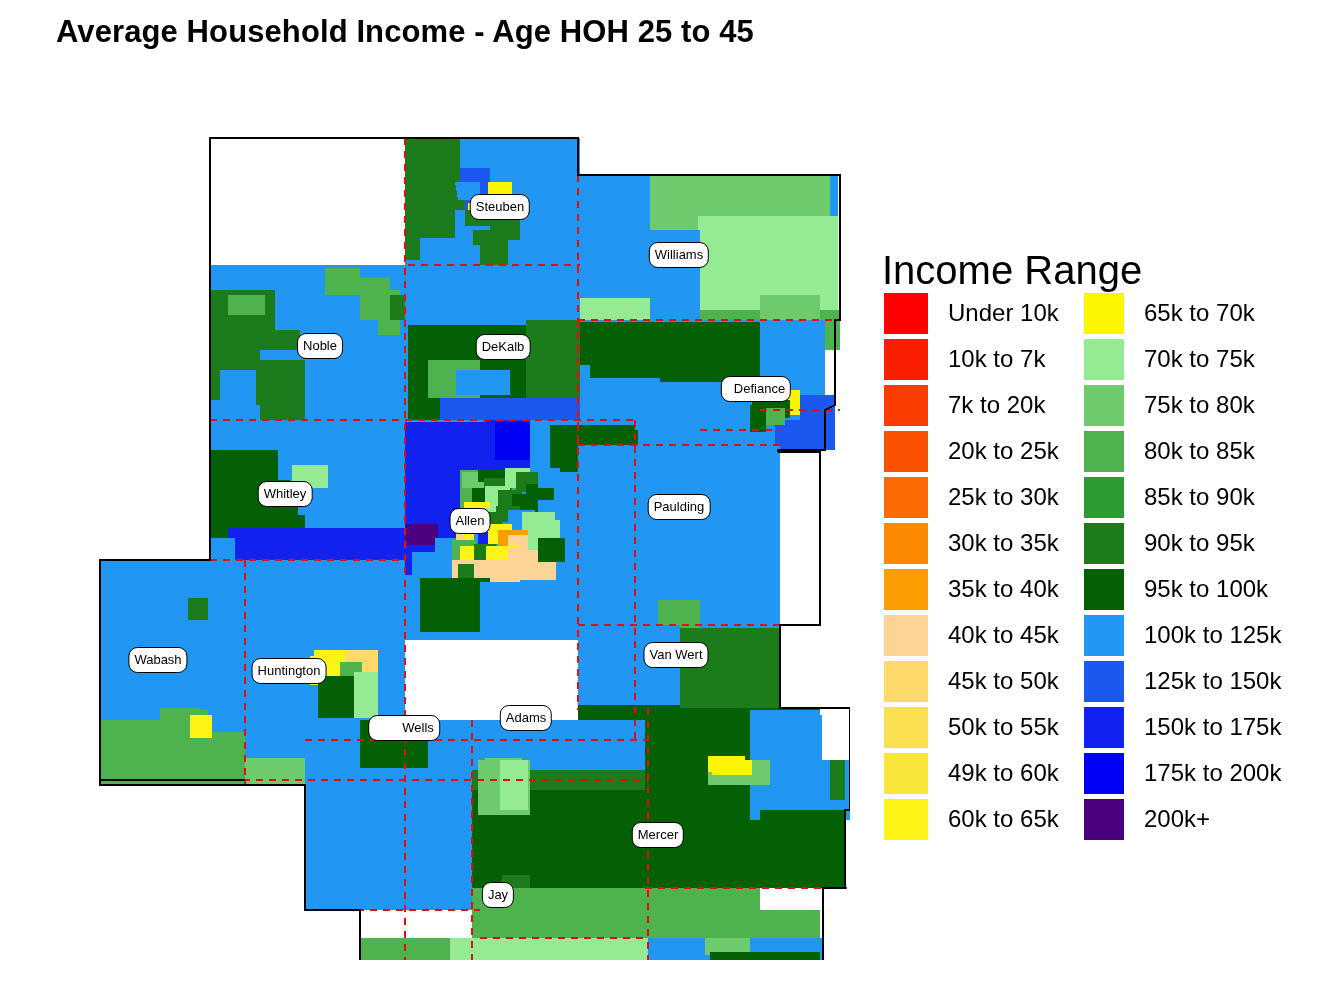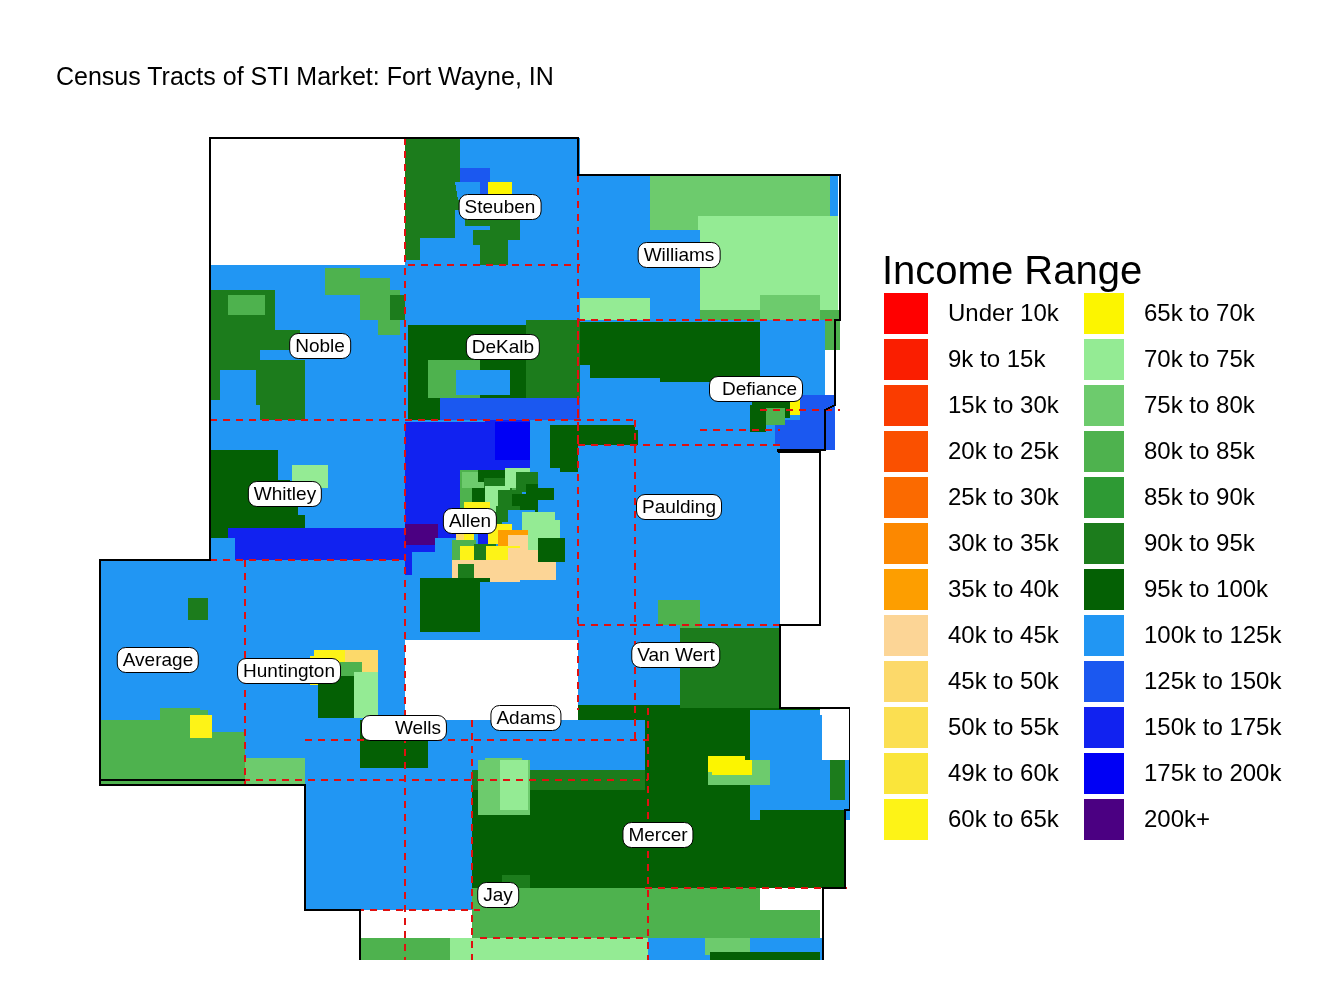--- a/index.html
+++ b/index.html
@@ -11,41 +11,41 @@
          letter-spacing:.1px;white-space:nowrap;}
   .subtitle{position:absolute;left:56px;top:62px;font-size:25px;font-weight:normal;
             white-space:nowrap;}
 
   
   #map-area{position:absolute;left:60px;top:120px;width:790px;height:840px;}
   #map-svg{display:block;width:790px;height:840px;}
 
   .county-label{position:absolute;transform:translate(-50%,-50%);
                 background:#ffffff;border:1.6px solid #000;border-radius:9px;
-                font-size:19px;line-height:19px;padding:2px 5px 3px 5px;
+                font-size:13px;line-height:19px;padding:2px 5px 3px 5px;
                 white-space:nowrap;}
 
   
   #legend{position:absolute;left:878px;top:248px;width:440px;height:610px;}
   .legend-title{position:absolute;left:4px;top:0;font-size:40px;white-space:nowrap;}
   .legend-col{position:absolute;top:44px;}
   #legend-col-left{left:6px;}
   #legend-col-right{left:206px;}
   .legend-item{position:relative;height:46px;}
   .legend-swatch{position:absolute;left:0;top:1px;width:44px;height:41px;}
   #legend-col-right .legend-swatch{width:40px;}
   .legend-text{position:absolute;left:64px;top:7px;font-size:24px;white-space:nowrap;}
   #legend-col-right .legend-text{left:60px;}
 </style>
 </head>
 <body>
 
 <div id="root">
 
-  <div class="subtitle">Census Tracts of STI Market: Fort Wayne, IN</div>
+  <div class="title">Average Household Income - Age HOH 25 to 45</div>
 
   <div id="map-area">
     <svg id="map-svg" viewBox="0 0 790 840" xmlns="http://www.w3.org/2000/svg" shape-rendering="crispEdges">
       <defs>
         <clipPath id="clipAll">
           <path d="M345,18 H518 V55 H765 V100 L775,100 V285 L765,285 V330 H720 V350 H700 V455 H715 V520
                    H640 V620 H700 V700 H650 V830 H545 V800 H515 V830 H300 V790 H245 V660 H40 V435 H150
                    V330 H150 V145 H345 Z"></path>
         </clipPath>
       </defs>
@@ -320,44 +320,44 @@
     </svg>
 
     <div class="county-label" style="left:440px;top:87px;">Steuben</div>
     <div class="county-label" style="left:619px;top:135px;">Williams</div>
     <div class="county-label" style="left:260px;top:226px;">Noble</div>
     <div class="county-label" style="left:443px;top:227px;">DeKalb</div>
     <div class="county-label" style="left:696px;top:269px;padding-left:12px;">Defiance</div>
     <div class="county-label" style="left:225px;top:374px;">Whitley</div>
     <div class="county-label" style="left:410px;top:401px;">Allen</div>
     <div class="county-label" style="left:619px;top:387px;">Paulding</div>
-    <div class="county-label" style="left:98px;top:540px;">Average</div>
+    <div class="county-label" style="left:98px;top:540px;">Wabash</div>
     <div class="county-label" style="left:229px;top:551px;">Huntington</div>
     <div class="county-label" style="left:616px;top:535px;">Van Wert</div>
     <div class="county-label" style="left:344px;top:608px;padding-left:33px;">Wells</div>
     <div class="county-label" style="left:466px;top:598px;">Adams</div>
     <div class="county-label" style="left:598px;top:715px;">Mercer</div>
     <div class="county-label" style="left:438px;top:775px;">Jay</div>
   </div>
 
   <div id="legend">
     <div class="legend-title">Income Range</div>
 
     <div class="legend-col" id="legend-col-left">
         <div class="legend-item">
           <div class="legend-swatch" style="background: rgb(255, 0, 0);"></div>
           <div class="legend-text">Under 10k</div>
         </div>
         <div class="legend-item">
           <div class="legend-swatch" style="background: rgb(250, 30, 0);"></div>
-          <div class="legend-text">9k to 15k</div>
+          <div class="legend-text">10k to 7k</div>
         </div>
         <div class="legend-item">
           <div class="legend-swatch" style="background: rgb(250, 60, 0);"></div>
-          <div class="legend-text">15k to 30k</div>
+          <div class="legend-text">7k to 20k</div>
         </div>
         <div class="legend-item">
           <div class="legend-swatch" style="background: rgb(250, 80, 0);"></div>
           <div class="legend-text">20k to 25k</div>
         </div>
         <div class="legend-item">
           <div class="legend-swatch" style="background: rgb(251, 106, 0);"></div>
           <div class="legend-text">25k to 30k</div>
         </div>
         <div class="legend-item">

